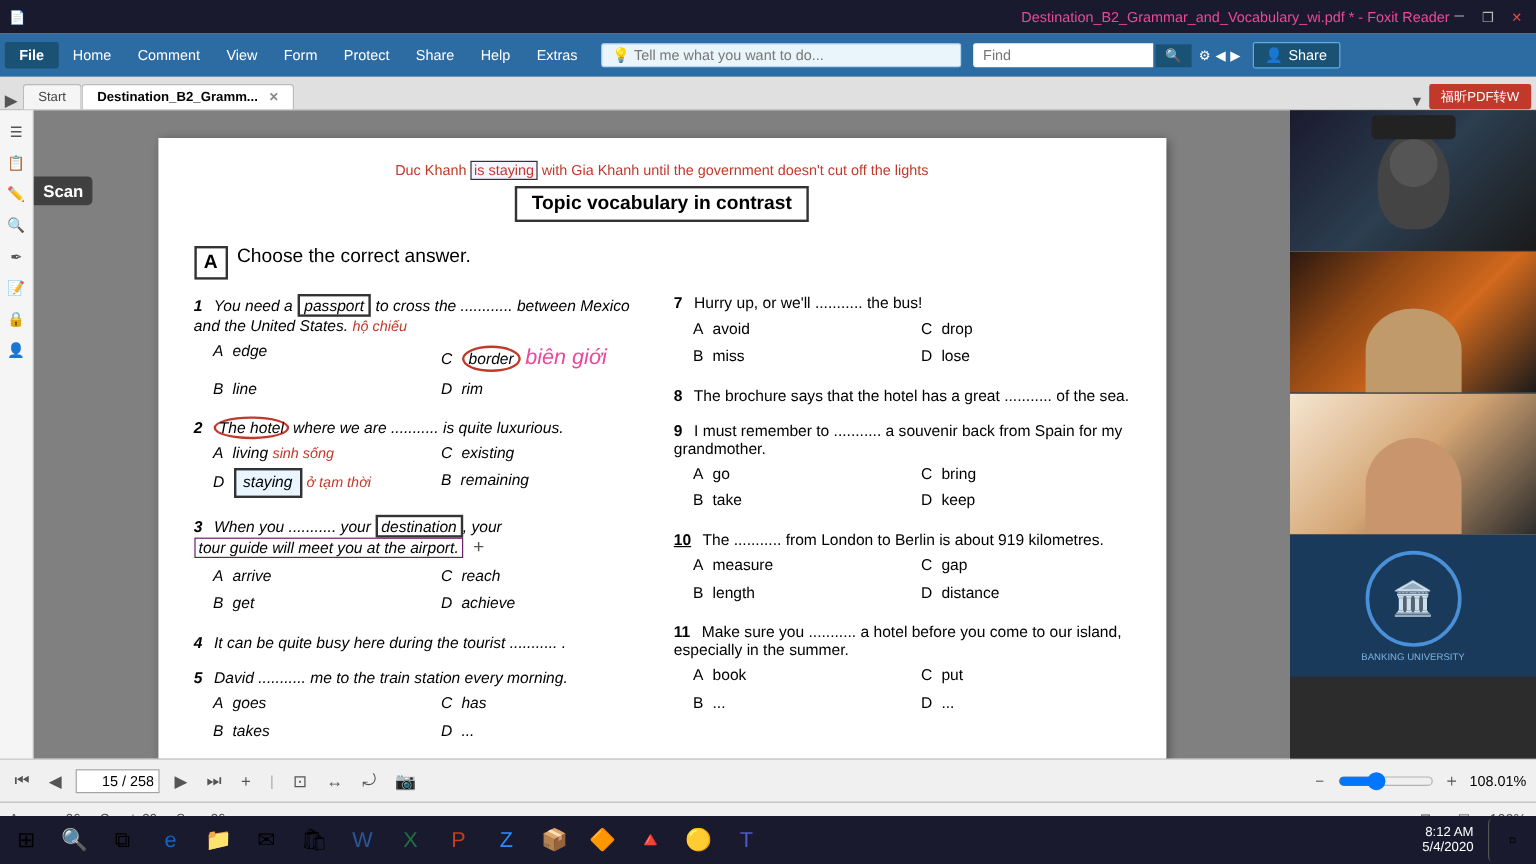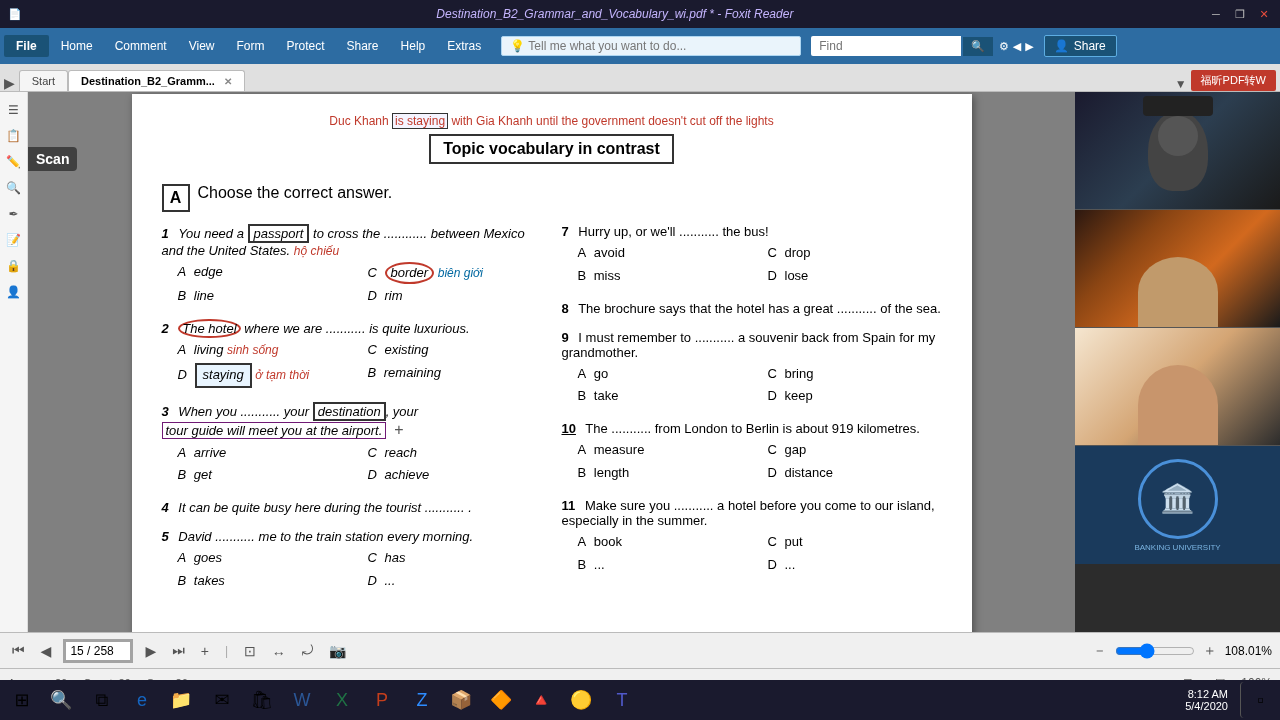--- a/index.html
+++ b/index.html
@@ -3,21 +3,21 @@
   <meta charset="utf-8">
   <style>
     * { margin: 0; padding: 0; box-sizing: border-box; }
     body { width: 1280px; height: 720px; overflow: hidden; font-family: 'Segoe UI', Arial, sans-serif; background: #f0f0f0; font-size: 13px; }
 
     
     .title-bar {
       height: 28px; background: #1a1a2e; display: flex; align-items: center; justify-content: space-between;
       padding: 0 8px; color: #ccc; font-size: 12px;
     }
-    .title-bar-center { flex: 1; text-align: center; color: #c4b5fd; font-style: italic; }
+    .title-bar-center { flex: 1; text-align: right; color: #ec4899; }
     .title-bar-controls { display: flex; gap: 8px; }
     .title-btn { width: 16px; height: 16px; display: flex; align-items: center; justify-content: center; cursor: pointer; color: #bbb; font-size: 11px; }
 
     
     .menu-bar {
       height: 36px; background: #2d6ca2; display: flex; align-items: center; padding: 0 4px; gap: 2px;
     }
     .menu-file { background: #1a5276; color: white; padding: 4px 12px; font-size: 12px; font-weight: bold; border-radius: 2px; }
     .menu-item { color: white; padding: 4px 10px; font-size: 12px; cursor: pointer; border-radius: 2px; }
     .menu-search { background: white; border: none; padding: 3px 8px; width: 150px; font-size: 12px; border-radius: 2px 0 0 2px; }
@@ -42,21 +42,21 @@
     .left-toolbar {
       width: 28px; background: #f5f5f5; border-right: 1px solid #ddd; display: flex; flex-direction: column; align-items: center; padding-top: 8px; gap: 6px;
     }
     .toolbar-icon { width: 20px; height: 20px; display: flex; align-items: center; justify-content: center; color: #555; font-size: 12px; cursor: pointer; }
 
     
     .pdf-area {
       flex: 1; background: #808080; overflow: hidden; display: flex; flex-direction: column; position: relative;
     }
     .pdf-page {
-      background: white; margin: 2px auto; width: 840px; min-height: 580px; padding: 20px 30px; position: relative; box-shadow: 2px 2px 8px rgba(0,0,0,0.4); overflow: hidden;
+      background: white; margin: 23px auto; width: 840px; min-height: 580px; padding: 20px 30px; position: relative; box-shadow: 2px 2px 8px rgba(0,0,0,0.4); overflow: hidden;
     }
 
     
     .right-panel {
       width: 205px; background: #2c2c2c; display: flex; flex-direction: column;
     }
     .video-thumb { width: 205px; height: 118px; background: #1a1a1a; position: relative; overflow: hidden; }
 
     
     .scan-text {
@@ -90,21 +90,21 @@
     }
     .boxed {
       display: inline-block; border: 2px solid #333; padding: 0 4px;
     }
 
     
     .bottom-toolbar {
       height: 36px; background: #f0f0f0; border-top: 1px solid #bbb; display: flex; align-items: center; padding: 0 8px; gap: 8px; font-size: 12px;
     }
     .nav-btn { background: none; border: none; cursor: pointer; color: #555; font-size: 14px; padding: 2px 4px; }
-    .page-input { width: 70px; text-align: left; border: 3px solid #a3a3a3; padding: 2px 4px; font-size: 12px; }
+    .page-input { width: 70px; text-align: right; border: 1px solid #a3a3a3; padding: 2px 4px; font-size: 12px; }
     .zoom-controls { display: flex; align-items: center; gap: 4px; margin-left: auto; }
     .zoom-slider { width: 80px; }
 
     
     .status-bar {
       height: 28px; background: #f0f0f0; border-top: 1px solid #bbb; display: flex; align-items: center; padding: 0 8px; gap: 16px; font-size: 11px; color: #555;
     }
 
     
     .taskbar {
@@ -117,21 +117,21 @@
       display: inline-block; border: 2px solid #333; padding: 0 3px;
     }
     .guide-box {
       display: inline-block; border: 1px solid #701a75; padding: 0 3px;
     }
     .staying-option-box {
       display: inline-block; border: 2px solid #333; padding: 0 6px; background: rgba(200,230,255,0.4);
     }
 
     .ho-chieu { color: #c0392b; font-size: 12px; }
-    .bien-gioi { color: #0369a1; font-size: 12px; }
+    .bien-gioi { color: #ec4899; font-size: 18px; }
     .sinh-song { color: #c0392b; font-size: 12px; }
     .o-tam-thoi { color: #c0392b; font-size: 12px; }
   </style>
 </head>
 <body>
 
 <div class="title-bar">
   <div style="display:flex;align-items:center;gap:4px;">
     <span style="color:#aaa;font-size:11px;">📄</span>
   </div>

